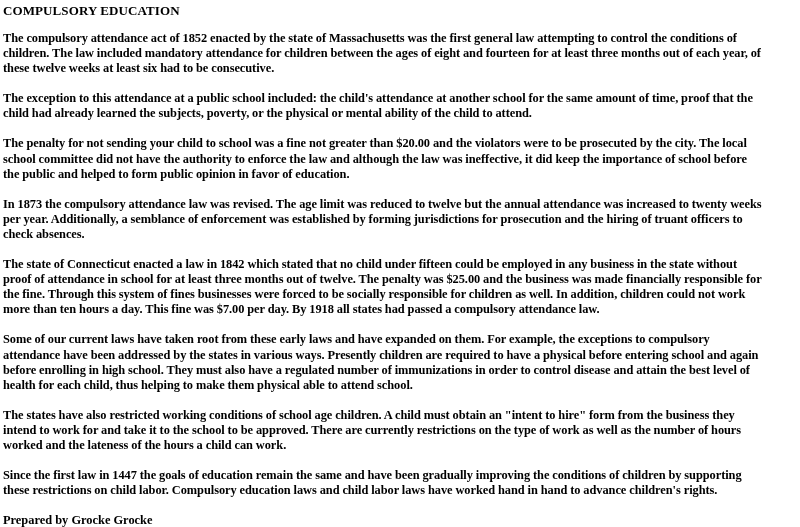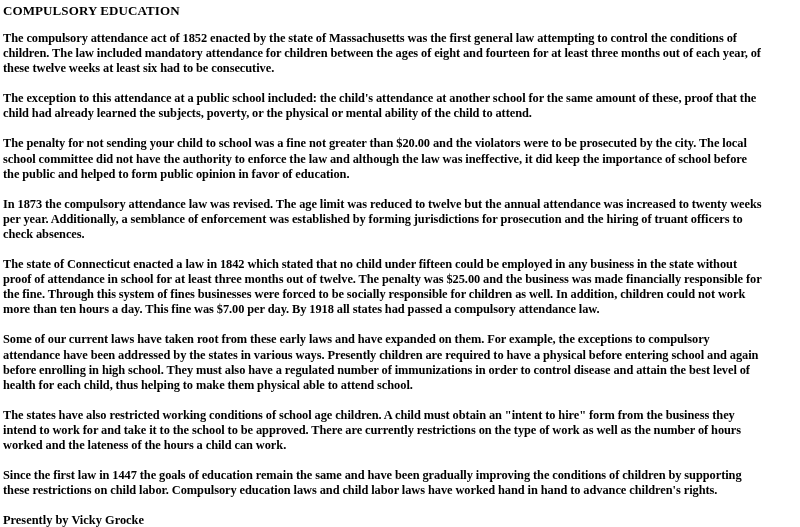--- a/index.html
+++ b/index.html
@@ -50,23 +50,23 @@
   }
 </style>
 </head>
 <body>
 
 <div class="page">
 
   <h1 class="doc-title">COMPULSORY EDUCATION</h1>
 
   <p class="para">The compulsory attendance act of 1852 enacted by the state of Massachusetts was the first general law attempting to control the conditions of children. The law included mandatory attendance for children between the ages of eight and fourteen for at least three months out of each year, of these twelve weeks at least six had to be consecutive.</p>
-  <p class="para">The exception to this attendance at a public school included: the child's attendance at another school for the same amount of these, proof that the child had already learned the subjects, poverty, or the physical or mental ability of the child to attend.</p>
+  <p class="para">The exception to this attendance at a public school included: the child's attendance at another school for the same amount of time, proof that the child had already learned the subjects, poverty, or the physical or mental ability of the child to attend.</p>
   <p class="para">The penalty for not sending your child to school was a fine not greater than $20.00 and the violators were to be prosecuted by the city. The local school committee did not have the authority to enforce the law and although the law was ineffective, it did keep the importance of school before the public and helped to form public opinion in favor of education.</p>
   <p class="para">In 1873 the compulsory attendance law was revised. The age limit was reduced to twelve but the annual attendance was increased to twenty weeks per year. Additionally, a semblance of enforcement was established by forming jurisdictions for prosecution and the hiring of truant officers to check absences.</p>
   <p class="para">The state of Connecticut enacted a law in 1842 which stated that no child under fifteen could be employed in any business in the state without proof of attendance in school for at least three months out of twelve. The penalty was $25.00 and the business was made financially responsible for the fine. Through this system of fines businesses were forced to be socially responsible for children as well. In addition, children could not work more than ten hours a day. This fine was $7.00 per day. By 1918 all states had passed a compulsory attendance law.</p>
   <p class="para">Some of our current laws have taken root from these early laws and have expanded on them. For example, the exceptions to compulsory attendance have been addressed by the states in various ways. Presently children are required to have a physical before entering school and again before enrolling in high school. They must also have a regulated number of immunizations in order to control disease and attain the best level of health for each child, thus helping to make them physical able to attend school.</p>
   <p class="para">The states have also restricted working conditions of school age children. A child must obtain an "intent to hire" form from the business they intend to work for and take it to the school to be approved. There are currently restrictions on the type of work as well as the number of hours worked and the lateness of the hours a child can work.</p>
   <p class="para">Since the first law in 1447 the goals of education remain the same and have been gradually improving the conditions of children by supporting these restrictions on child labor. Compulsory education laws and child labor laws have worked hand in hand to advance children's rights.</p>
 
-  <p class="byline">Presently by Vicky Grocke</p>
+  <p class="byline">Prepared by Grocke Grocke</p>
 
 </div>
 
 </body></html>

